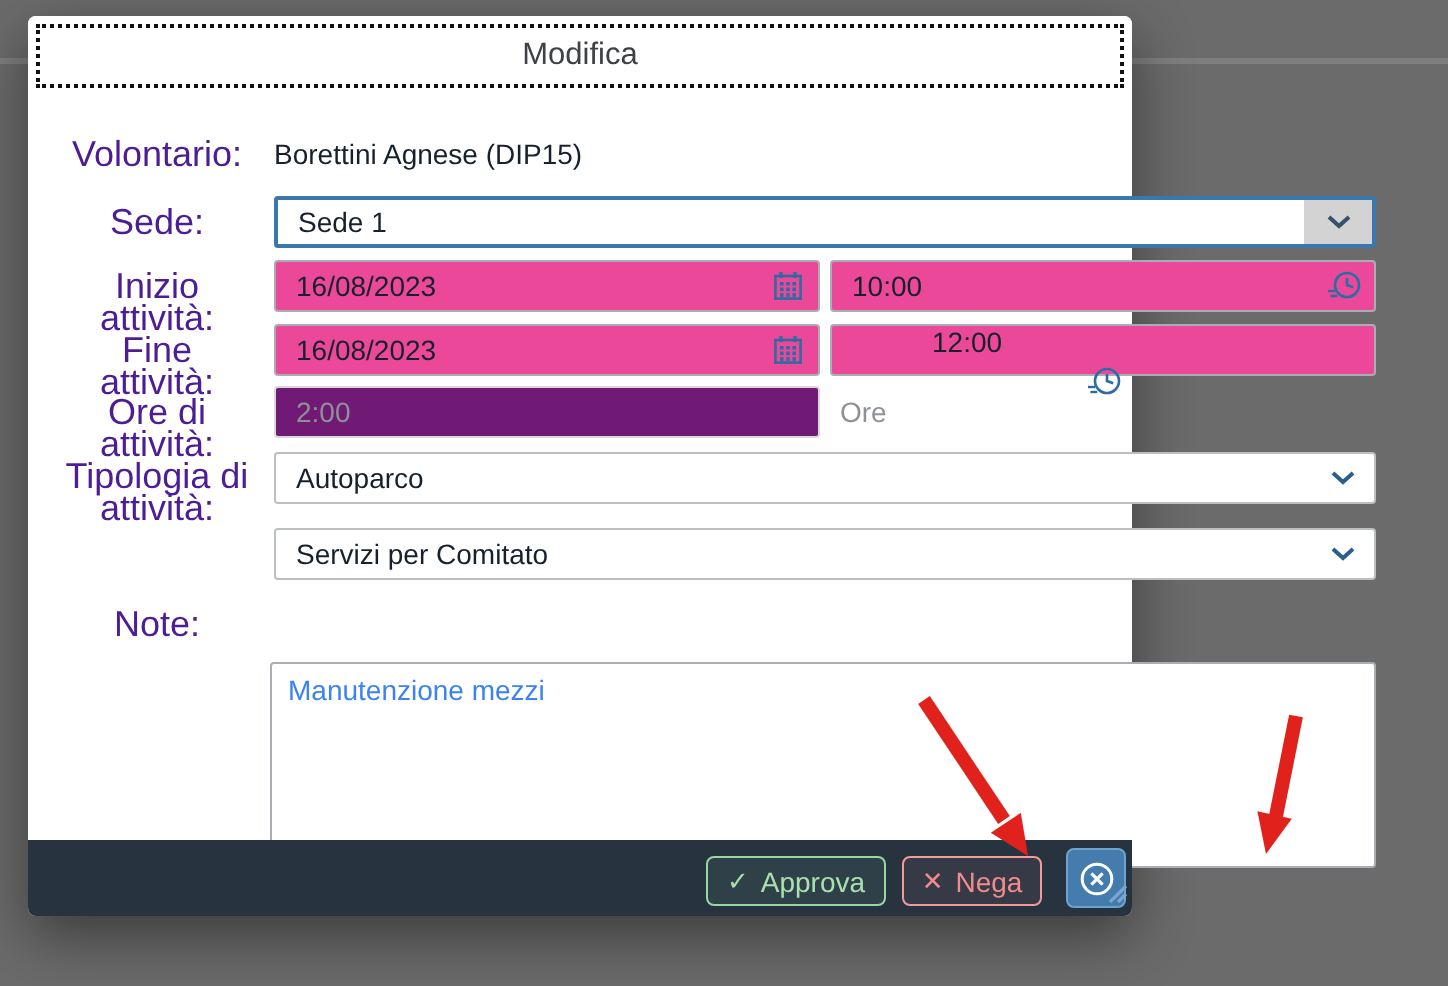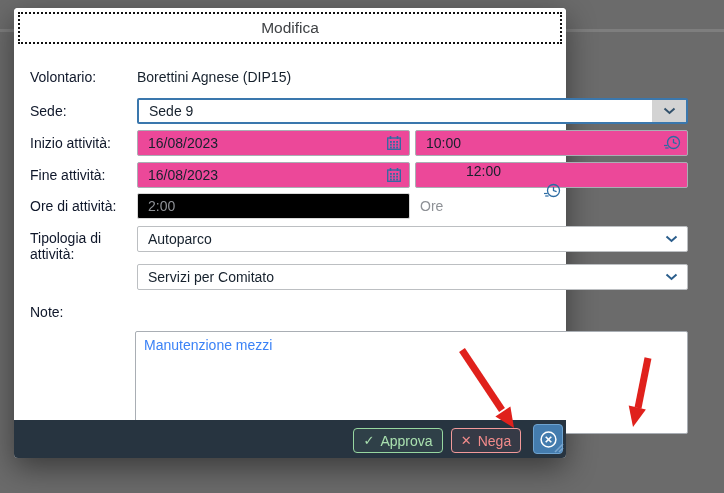--- a/index.html
+++ b/index.html
@@ -16,40 +16,40 @@
     box-shadow:0 10px 30px rgba(0,0,0,0.45);
   }
   .dialog-header { position:absolute; left:0; top:0; width:100%; height:39px; background:#fff; border-radius:4px 4px 0 0; }
   .header-focus { position:absolute; left:4px; right:4px; top:4px; bottom:3px; border:2px dotted #111; }
   .dialog-title {
     position:absolute; left:0; top:0; width:100%; height:39px;
     line-height:39px; text-align:center; font-size:15.5px; color:#3f4245;
   }
 
   .lbl {
-    position:absolute; left:16px; width:97px; text-align:left;
-    font-size:14px; color:#0f172a; line-height:16px;
+    position:absolute; left:16px; width:97px; text-align:center;
+    font-size:18px; color:#4c1d95; line-height:16px;
   }
   .val { position:absolute; font-size:14px; color:#16212d; line-height:16px; }
 
   .field {
     position:absolute; box-sizing:border-box; height:26px;
     border:1px solid #a9aeb4; border-radius:2px; background:#ec4899;
     display:flex; align-items:center;
   }
   .field input {
     flex:1; border:none; outline:none; background:transparent;
     font-family:"Liberation Sans", sans-serif; font-size:14px; color:#16212d;
     padding:0 0 0 10px; min-width:0;
   }
   .field .ic-btn {
     width:30px; height:24px; display:flex; align-items:center; justify-content:center;
     cursor:pointer; flex:0 0 auto;
   }
-  .field.disabled { border-color:#d8d8d8; background:#000000; }
+  .field.disabled { border-color:#d8d8d8; background:#701a75; }
   .field.disabled input { color:#8e9196; }
 
   .select {
     position:absolute; box-sizing:border-box; height:26px;
     border:1px solid #bcbfc2; border-radius:2px; background:#fff;
     display:flex; align-items:center; cursor:pointer;
   }
   .select .sel-text { flex:1; font-size:14px; color:#16212d; padding-left:10px; }
   .select .sel-arrow { width:32px; height:100%; display:flex; align-items:center; justify-content:center; }
   .select.focused { border:2px solid #3a77ad; }
@@ -96,21 +96,21 @@
     <div class="dialog-header">
       <div class="header-focus"></div>
       <div class="dialog-title">Modifica</div>
     </div>
 
     <div class="lbl" style="top:61px;">Volontario:</div>
     <div class="val" style="left:123px; top:61px;">Borettini Agnese (DIP15)</div>
 
     <div class="lbl" style="top:95px;">Sede:</div>
     <div class="select focused" style="left:123px; top:90px; width:551px;">
-      <span class="sel-text">Sede 9</span>
+      <span class="sel-text">Sede 1</span>
       <span class="sel-arrow">
         <svg width="13" height="8" viewBox="0 0 13 8">
             <polyline points="1.5,1.5 6.5,6 11.5,1.5" fill="none" stroke="#33516b" stroke-width="2"></polyline>
           </svg>
       </span>
     </div>
 
     <div class="lbl" style="top:127px;">Inizio attività:</div>
     <div class="field" style="left:123px; top:122px; width:273px;">
       <input type="text" value="16/08/2023" style="">

